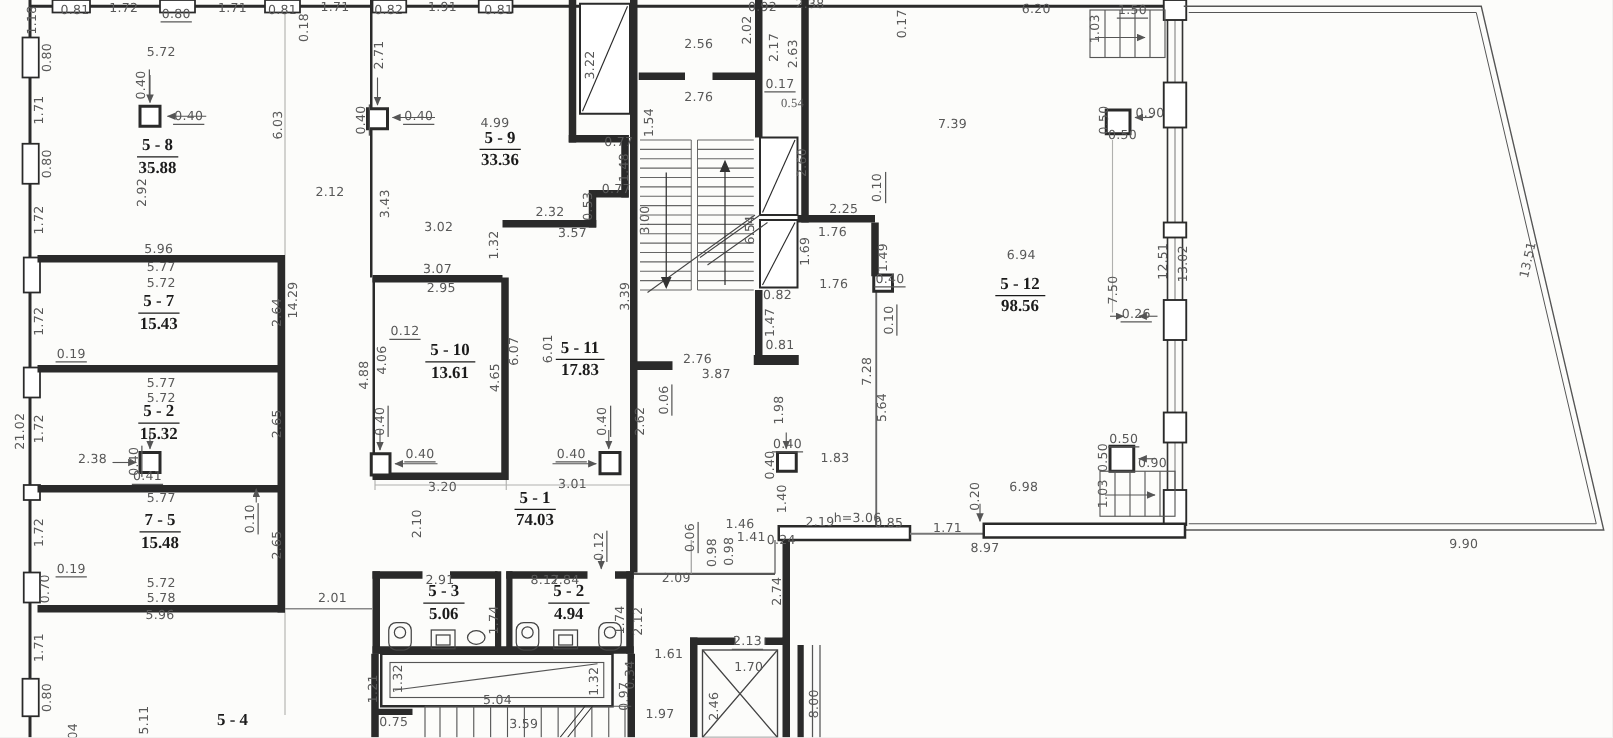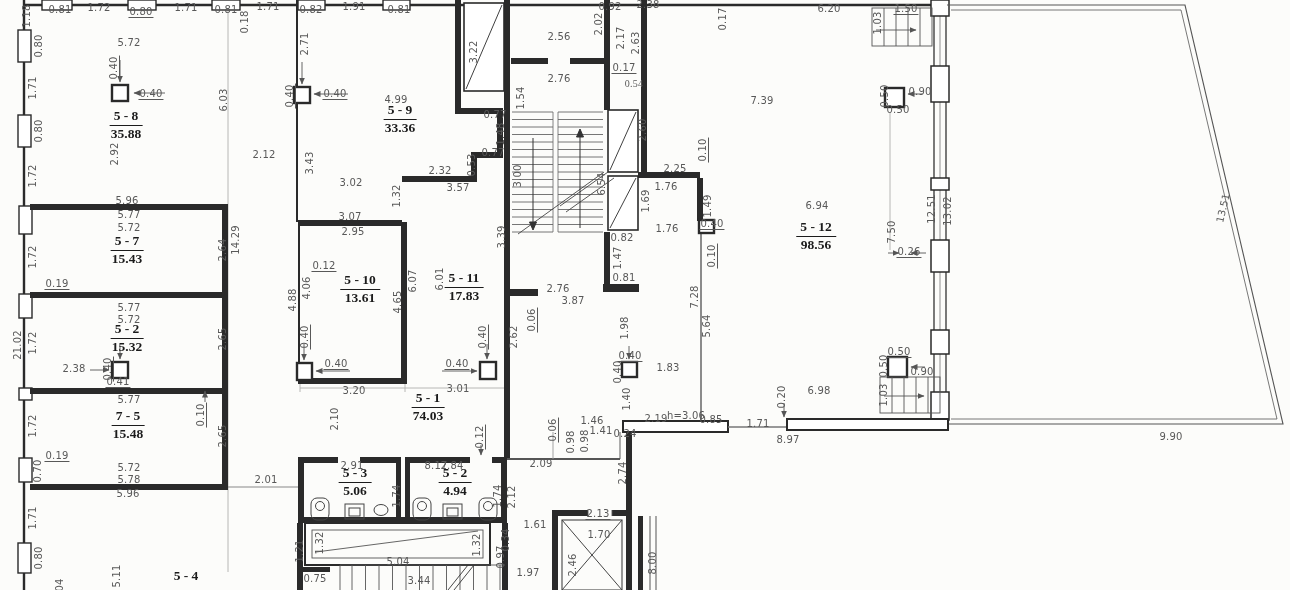--- a/index.html
+++ b/index.html
@@ -409,21 +409,21 @@
       <span class="dim" style="left: 505px; top: 540px; transform: translate(-50%, -50%) rotate(-90deg);">0.34</span>
       <span class="dim" style="left: 500px; top: 557px; transform: translate(-50%, -50%) rotate(-90deg);">0.97</span>
       <span class="dim" style="left: 528px; top: 572px;">1.97</span>
       <span class="dim" style="left: 572px; top: 565px; transform: translate(-50%, -50%) rotate(-90deg);">2.46</span>
       <span class="dim" style="left: 652px; top: 563px; transform: translate(-50%, -50%) rotate(-90deg);">8.00</span>
       <span class="dim" style="left: 319px; top: 543px; transform: translate(-50%, -50%) rotate(-90deg);">1.32</span>
       <span class="dim" style="left: 476px; top: 545px; transform: translate(-50%, -50%) rotate(-90deg);">1.32</span>
       <span class="dim" style="left: 299px; top: 551px; transform: translate(-50%, -50%) rotate(-90deg);">1.21</span>
       <span class="dim" style="left: 398px; top: 561px;">5.04</span>
       <span class="dim" style="left: 315px; top: 578px;">0.75</span>
-      <span class="dim" style="left: 419px; top: 580px;">3.44</span>
+      <span class="dim" style="left: 419px; top: 580px;">3.59</span>
       <span class="dim" style="left: 32px; top: 518px; transform: translate(-50%, -50%) rotate(-90deg);">1.71</span>
       <span class="dim" style="left: 38px; top: 558px; transform: translate(-50%, -50%) rotate(-90deg);">0.80</span>
       <span class="dim" style="left: 116px; top: 576px; transform: translate(-50%, -50%) rotate(-90deg);">5.11</span>
       <span class="dim" style="left: 59px; top: 585px; transform: translate(-50%, -50%) rotate(-90deg);">04</span>
       <div class="room" style="left: 126px; top: 109px;"><span class="rid">5 - 8</span><span class="rarea">35.88</span></div>
       <div class="room" style="left: 400px; top: 103px;"><span class="rid">5 - 9</span><span class="rarea">33.36</span></div>
       <div class="room" style="left: 127px; top: 234px;"><span class="rid">5 - 7</span><span class="rarea">15.43</span></div>
       <div class="room" style="left: 360px; top: 273px; font-family: Liberation Serif, serif;"><span class="rid">5 - 10</span><span class="rarea">13.61</span></div>
       <div class="room" style="left: 464px; top: 271px;"><span class="rid">5 - 11</span><span class="rarea">17.83</span></div>
       <div class="room" style="left: 816px; top: 220px;"><span class="rid">5 - 12</span><span class="rarea">98.56</span></div>

